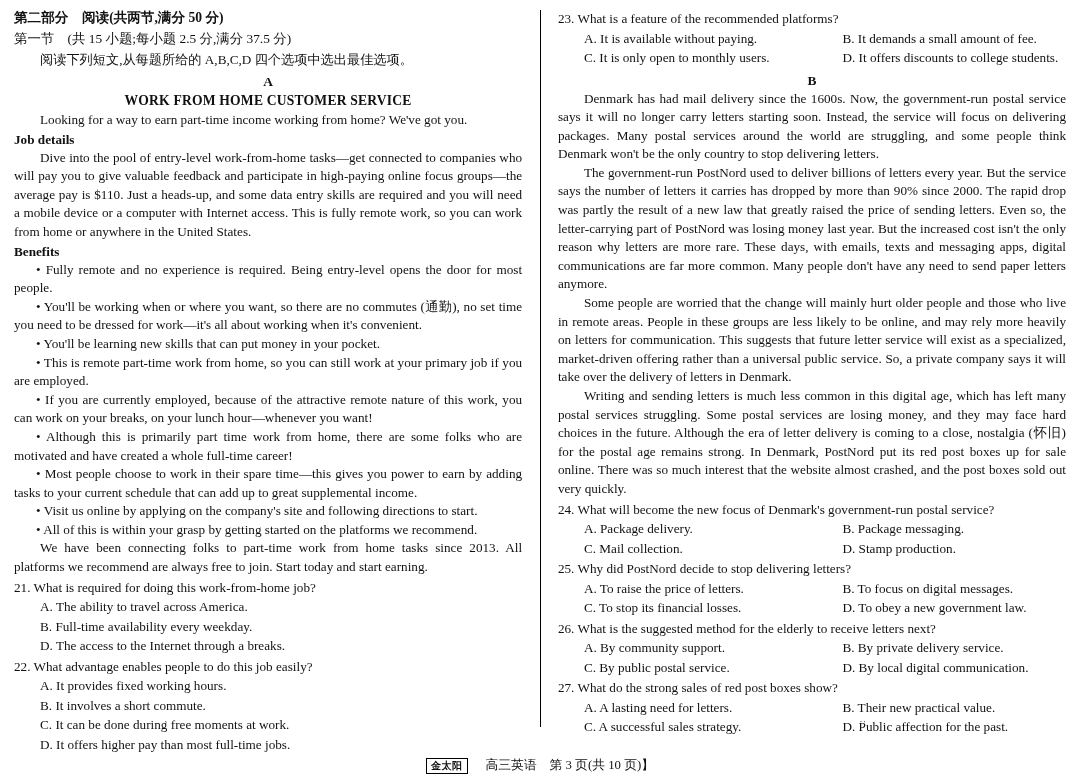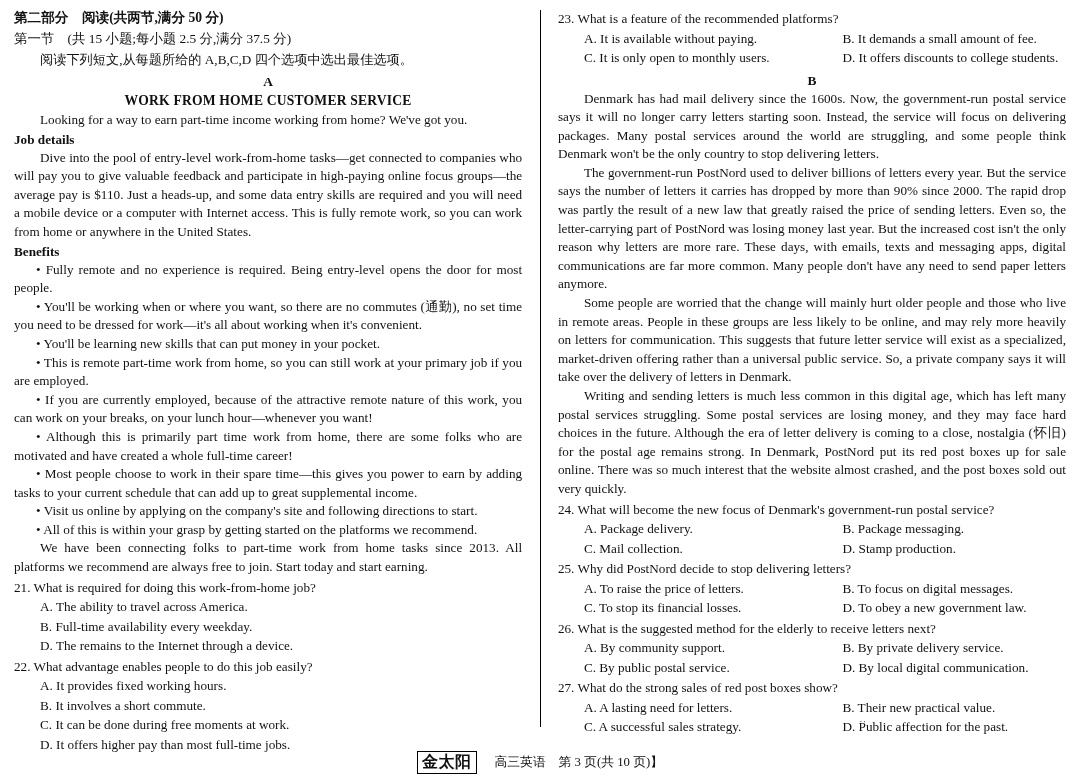--- a/index.html
+++ b/index.html
@@ -116,21 +116,21 @@
     left: 0;
     right: 0;
     bottom: 4px;
     text-align: center;
     font-size: 12.6px;
   }
   .footer .logo {
     display: inline-block;
     border: 1px solid #000;
     padding: 0px 4px;
-    font-size: 16px;
+    font-size: 10px;
     font-weight: bold;
     letter-spacing: 0.5px;
     margin-right: 18px;
     vertical-align: middle;
     font-family: "Liberation Sans", sans-serif;
   }
   .footer .ftext {
     vertical-align: middle;
     font-size: 12.8px;
   }
@@ -172,21 +172,21 @@
       <div class="bullet">• Although this is primarily part time work from home, there are some folks who are motivated and have created a whole full-time career!</div>
       <div class="bullet">• Most people choose to work in their spare time—this gives you power to earn by adding tasks to your current schedule that can add up to great supplemental income.</div>
       <div class="bullet">• Visit us online by applying on the company's site and following directions to start.</div>
       <div class="bullet">• All of this is within your grasp by getting started on the platforms we recommend.</div>
 
       <div class="para">We have been connecting folks to part-time work from home tasks since 2013. All platforms we recommend are always free to join. Start today and start earning.</div>
 
       <div class="qstem">21. What is required for doing this work-from-home job?</div>
       <div class="opt-single">A. The ability to travel across America.</div>
       <div class="opt-single">B. Full-time availability every weekday.</div>
-      <div class="opt-single">D. The remains to the Internet through a device.</div>
+      <div class="opt-single">D. The access to the Internet through a breaks.</div>
 
       <div class="qstem">22. What advantage enables people to do this job easily?</div>
       <div class="opt-single">A. It provides fixed working hours.</div>
       <div class="opt-single">B. It involves a short commute.</div>
       <div class="opt-single">C. It can be done during free moments at work.</div>
       <div class="opt-single">D. It offers higher pay than most full-time jobs.</div>
 
       <div class="tick tick-l">·</div>
     </div>
 

